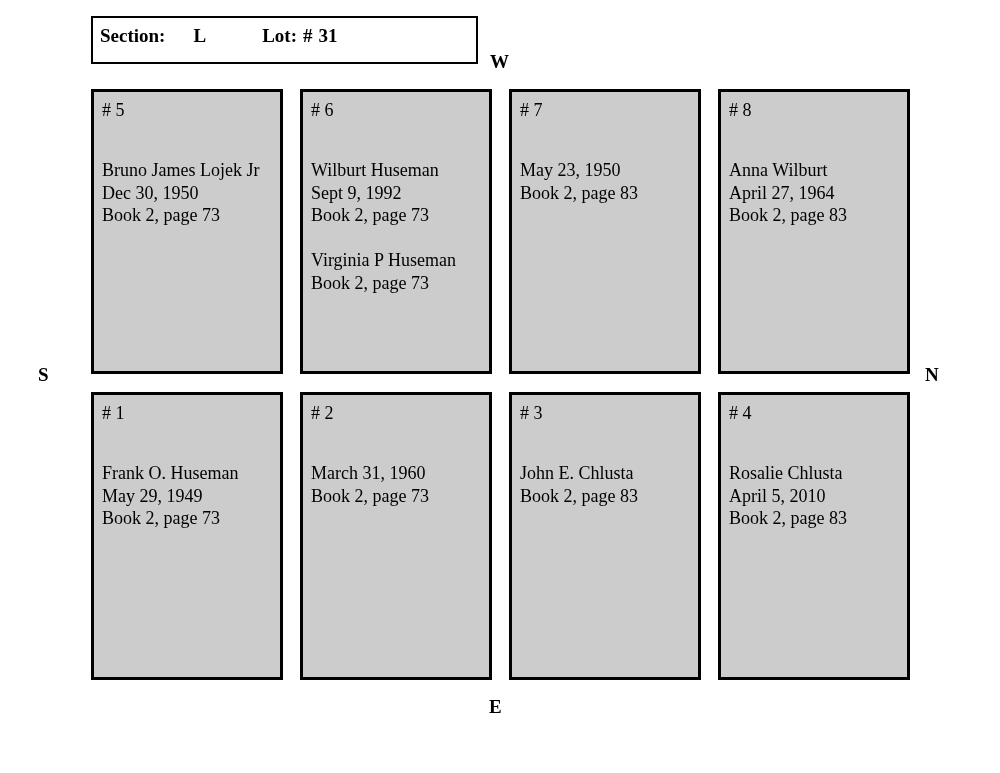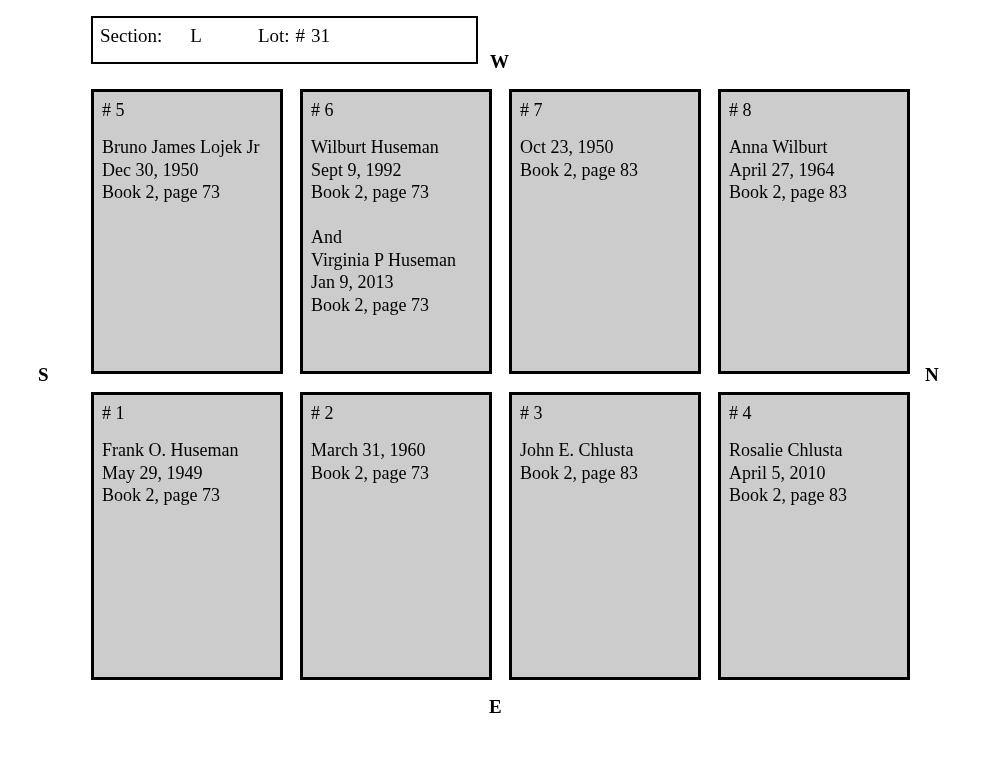--- a/index.html
+++ b/index.html
@@ -27,20 +27,21 @@
     background: #ffffff;
     box-sizing: border-box;
   }
   #header-box .hdr-line {
     position: absolute;
     left: 7px;
     top: 6px;
     white-space: pre;
     font-size: 19px;
     line-height: 24px;
+    font-weight: bold;
   }
   .hdr-seg { display: inline; }
   .hdr-gap-1 { display: inline-block; width: 28px; }
   .hdr-gap-2 { display: inline-block; width: 56px; }
   .hdr-gap-3 { display: inline-block; width: 6px; }
 
   
   .compass {
     position: absolute;
     font-family: "Liberation Serif", serif;
@@ -83,21 +84,21 @@
   .plot-cell.col-1 { left: 209px; }
   .plot-cell.col-2 { left: 418px; }
   .plot-cell.col-3 { left: 627px; }
 
   .plot-number {
     font-size: 18px;
     line-height: 22px;
     white-space: pre;
   }
   .plot-body {
-    margin-top: 15px;
+    margin-top: 38px;
     font-size: 18px;
     line-height: 22.5px;
   }
   .plot-line {
     white-space: pre;
   }
   .plot-blank {
     height: 22.5px;
   }
 </style>
@@ -123,30 +124,28 @@
           <div class="plot-line">Book 2, page 73</div>
         </div>
       </div>
       <div class="plot-cell col-1">
         <div class="plot-number"># 6</div>
         <div class="plot-body">
           <div class="plot-line">Wilburt Huseman</div>
           <div class="plot-line">Sept 9, 1992</div>
           <div class="plot-line">Book 2, page 73</div>
           <div class="plot-blank"></div>
-          <div class="plot-line">And</div>
           <div class="plot-line">Virginia P Huseman</div>
-          <div class="plot-line">Jan 9, 2013</div>
           <div class="plot-line">Book 2, page 73</div>
         </div>
       </div>
       <div class="plot-cell col-2">
         <div class="plot-number"># 7</div>
         <div class="plot-body">
-          <div class="plot-line">Oct 23, 1950</div>
+          <div class="plot-line">May 23, 1950</div>
           <div class="plot-line">Book 2, page 83</div>
         </div>
       </div>
       <div class="plot-cell col-3">
         <div class="plot-number"># 8</div>
         <div class="plot-body">
           <div class="plot-line">Anna Wilburt</div>
           <div class="plot-line">April 27, 1964</div>
           <div class="plot-line">Book 2, page 83</div>
         </div>

